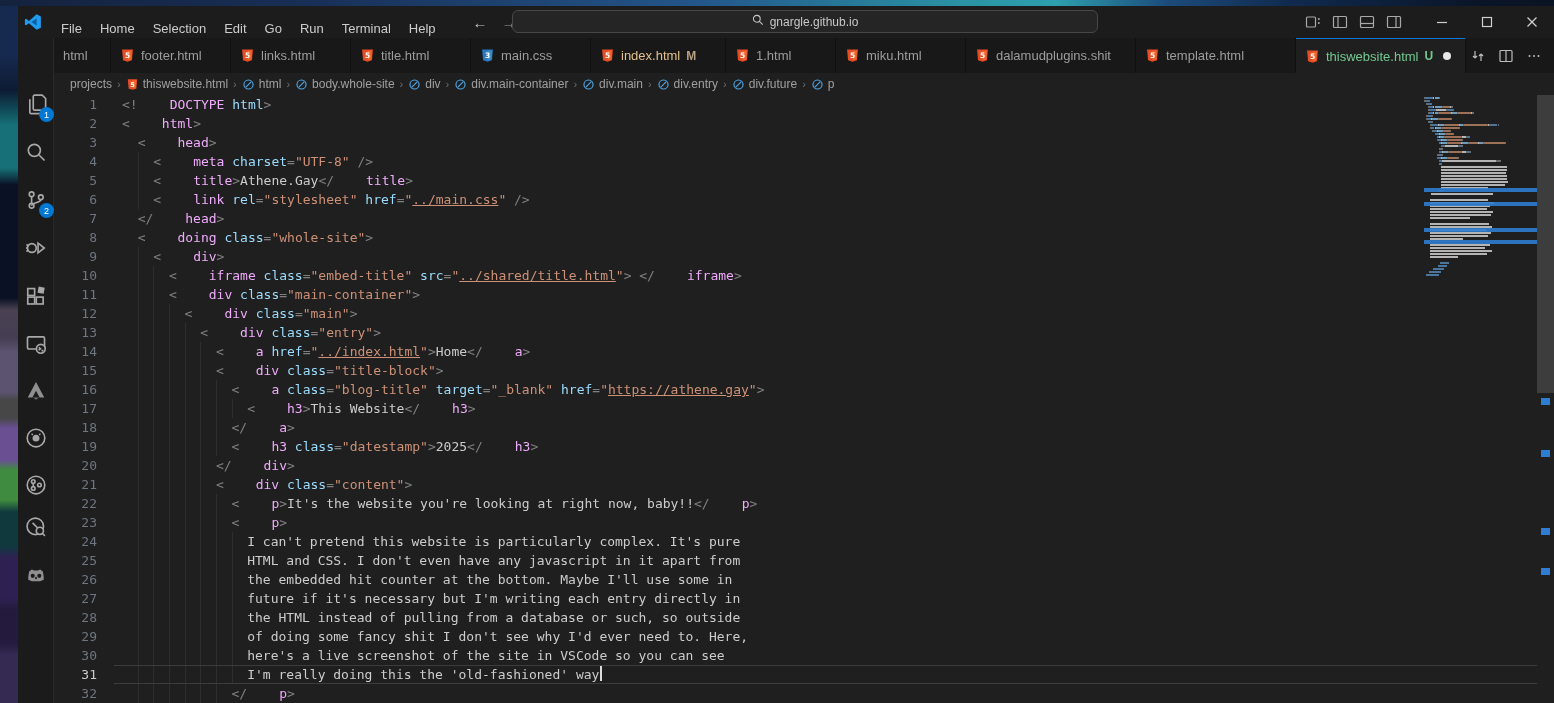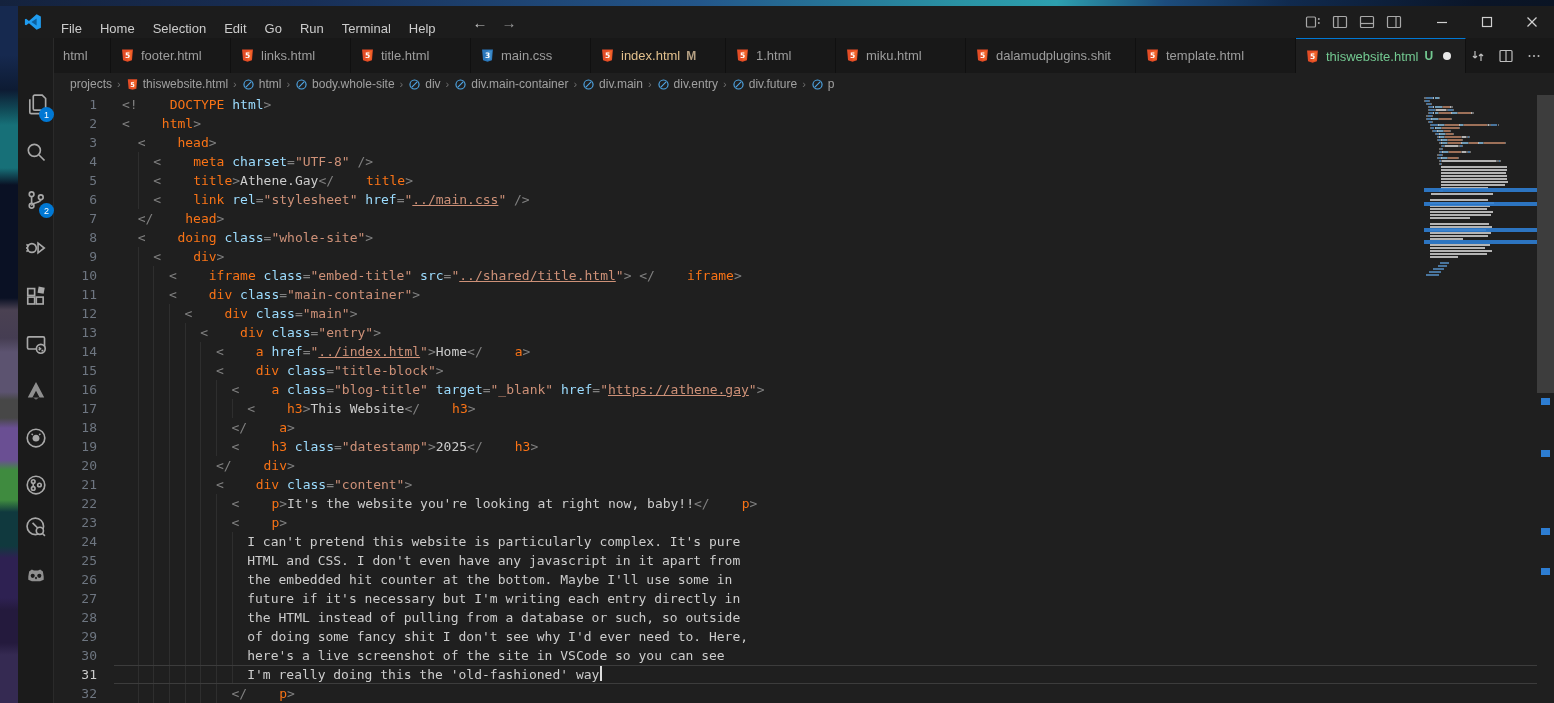--- a/index.html
+++ b/index.html
@@ -59,21 +59,21 @@
     background:#0078d4; color:#fff; font-size:9px; display:flex; align-items:center; justify-content:center; padding:0 2px; }
 
   
   .editor { position:absolute; left:36px; top:95px; width:1500px; height:608px; background:#1f1f1f;
     font-family:"DejaVu Sans Mono", monospace; font-size:13px; }
   .code-line { position:absolute; left:0; height:19px; width:1447px; line-height:19px; white-space:pre; }
   .ln { position:absolute; left:0; width:43px; text-align:right; color:#6e7681; }
   .code-line.cur .ln { color:#cccccc; }
   .ltext { position:absolute; left:68px; top:0; }
   .guide { position:absolute; top:0; width:1px; height:19px; background:rgba(255,255,255,0.07); }
-  .tk-o { color:#808080; } .tk-t { color:#f97316;padding-left:32px; } .tk-a { color:#9cdcfe; }
+  .tk-o { color:#808080; } .tk-t { color:#f0abfc;padding-left:32px; } .tk-a { color:#9cdcfe; }
   .tk-s { color:#ce9178; } .tk-l { color:#ce9178; text-decoration:underline; } .tk-x { color:#cccccc; }
   .cursor { display:inline-block; width:2px; height:15px; background:#dcdcdc; vertical-align:-2px; margin-left:1px; }
   .cur-border { position:absolute; left:60px; width:1423px; height:19px;
     border-top:1px solid #3c3c3c; border-bottom:1px solid #3c3c3c; pointer-events:none; }
 
   
   .minimap { position:absolute; left:1370px; top:0; width:113px; height:608px; overflow:hidden; }
   .mm-row { position:absolute; height:2px; }
   .mm-seg { position:absolute; height:2px; }
   .mm-mark { position:absolute; left:0; width:113px; height:4px; background:rgba(45,125,210,0.9); }
@@ -100,20 +100,27 @@
         <div class="menu-item">Selection</div>
         <div class="menu-item">Edit</div>
         <div class="menu-item">Go</div>
         <div class="menu-item">Run</div>
         <div class="menu-item">Terminal</div>
         <div class="menu-item">Help</div>
       </nav>
     <div class="nav-arrows">
       <span>←</span>
       <span class="fwd">→</span>
+    </div>
+    <div class="searchbox">
+      <span><svg width="12" height="12" viewBox="0 0 14 14">
+            <circle cx="5.6" cy="5.6" r="4" fill="none" stroke="#c8c8c8" stroke-width="1.2"></circle>
+            <line x1="8.6" y1="8.6" x2="12.5" y2="12.5" stroke="#c8c8c8" stroke-width="1.2"></line>
+          </svg></span>
+      <span>gnargle.github.io</span>
     </div>
     <div class="tb-right" id="tb-right">
         <div class="layout-btn">
           <svg width="16" height="16" viewBox="0 0 16 16" fill="none" stroke="#a8a8a8" stroke-width="1.2">
             <rect x="1.5" y="3" width="9" height="10" rx="1"></rect>
             <circle cx="13.8" cy="5" r="1" fill="#a8a8a8" stroke="none"></circle>
             <circle cx="13.8" cy="9" r="1" fill="#a8a8a8" stroke="none"></circle>
           </svg>
         </div>
         <div class="layout-btn">

